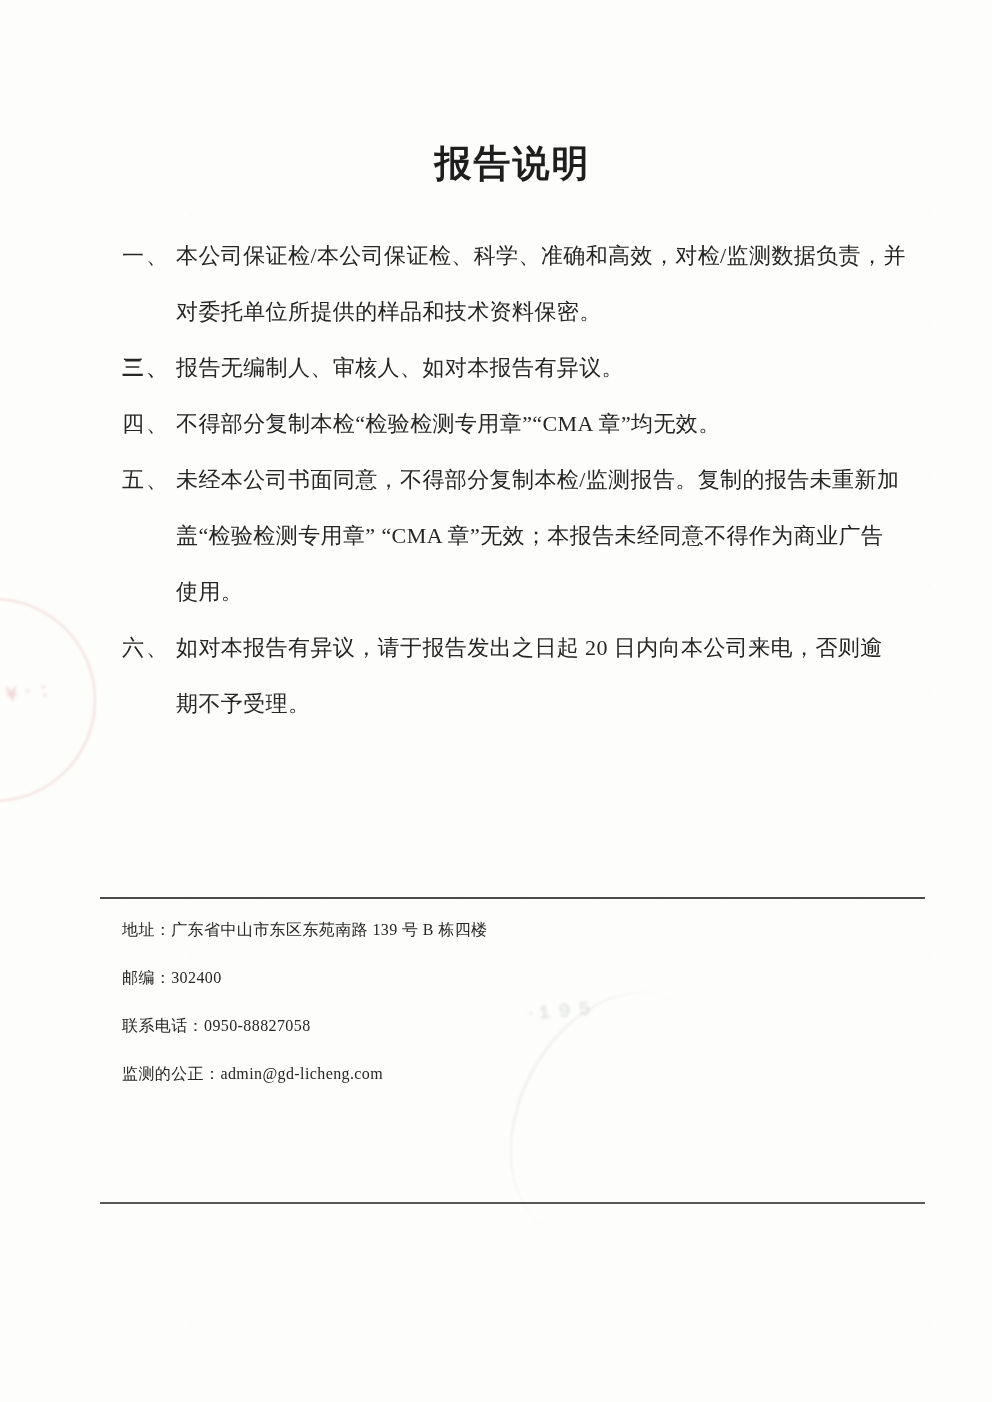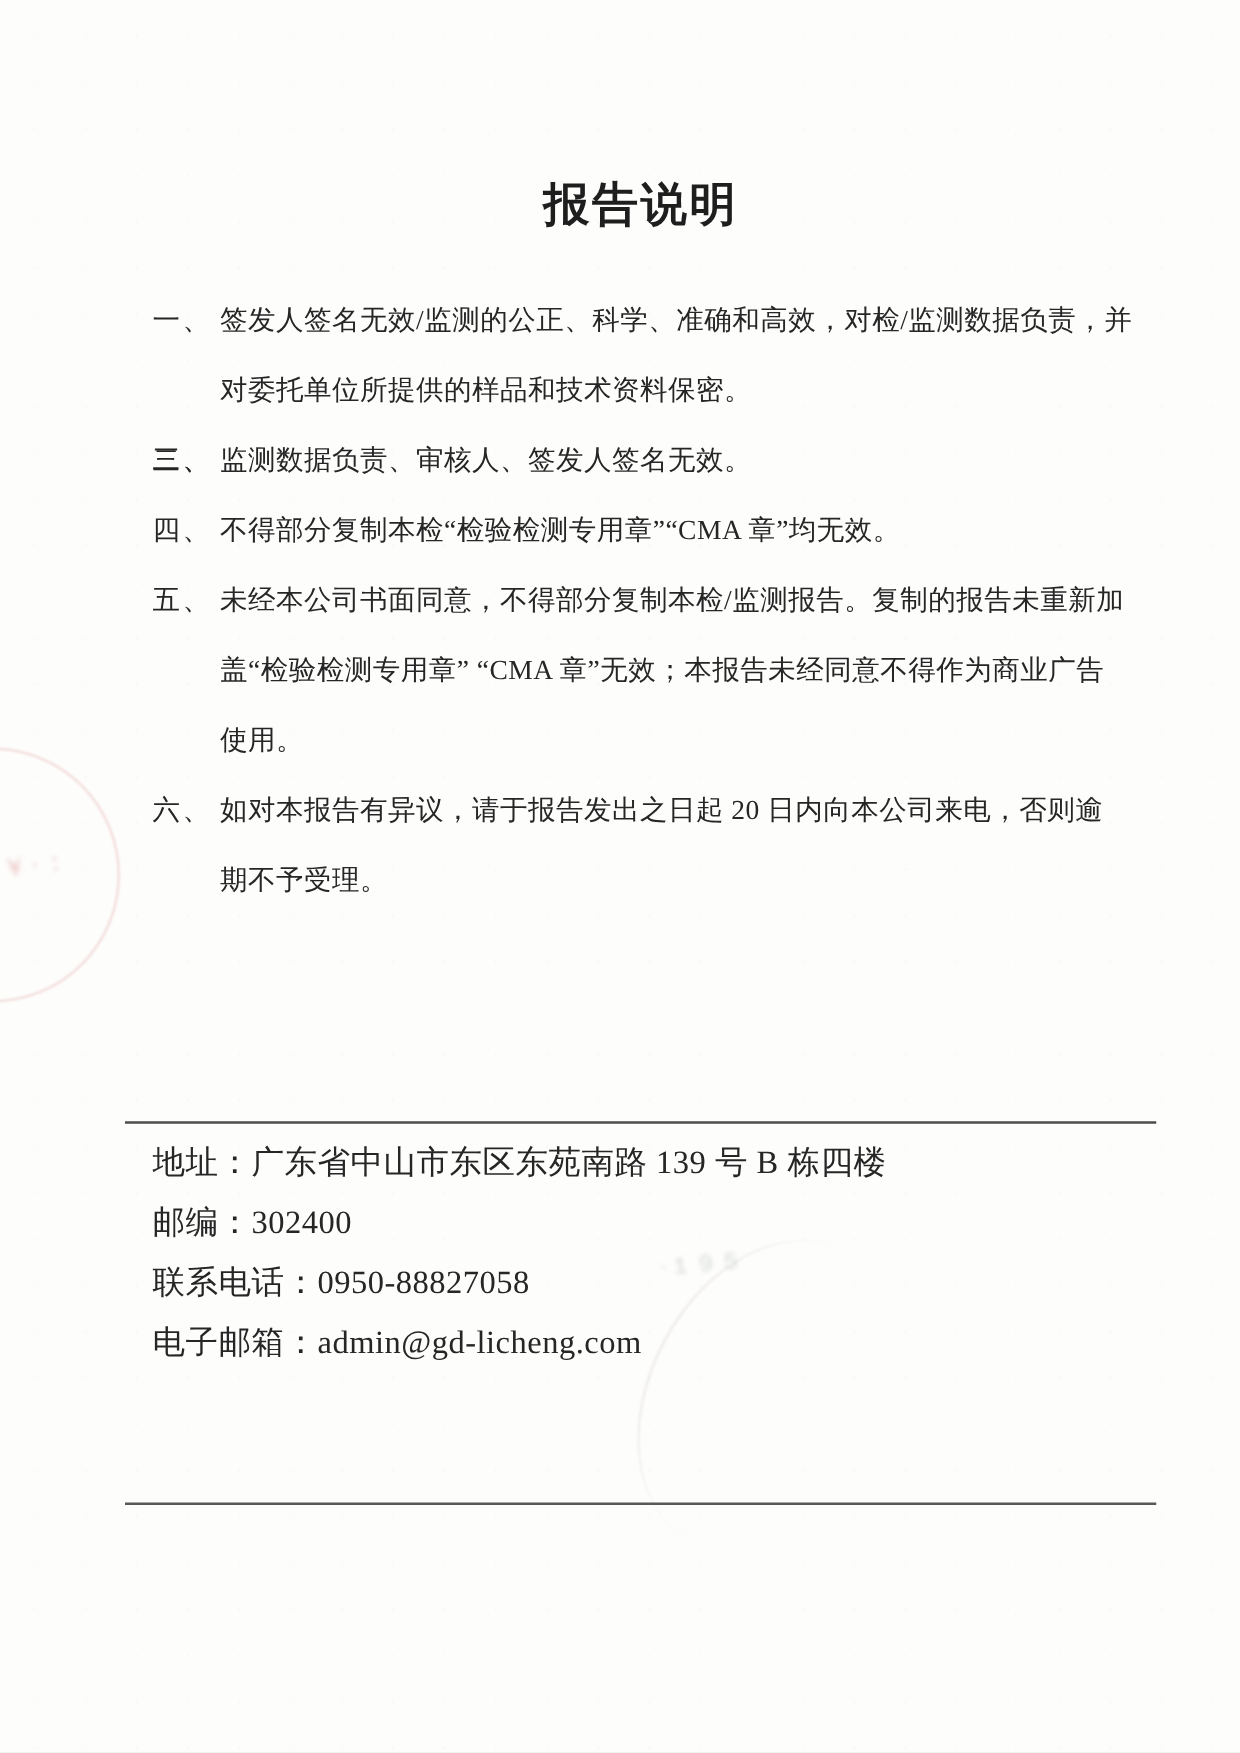--- a/index.html
+++ b/index.html
@@ -76,21 +76,21 @@
   .divider-bottom { top: 1202px; background: #585858; }
   .footer {
     position: absolute;
     top: 906px;
     left: 0;
     width: 100%;
     padding-left: 22px;
     box-sizing: border-box;
   }
   .footer-line {
-    font-size: 26px;
+    font-size: 16px;
     line-height: 48px;
     letter-spacing: 0.4px;
     white-space: pre-wrap;
   }
   
   .stamp-fragment-left {
     position: absolute;
     left: -108px;
     top: 598px;
     width: 200px;
@@ -149,31 +149,31 @@
   <div class="bleedthrough-arc"></div>
 
   <div class="content">
 
     <div class="report-title">报告说明</div>
 
     <div class="items">
 
       <div class="item">
         <span class="item-num">一、</span>
-        <span class="item-text">签发人签名无效/监测的公正、科学、准确和高效，对检/监测数据负责，并
+        <span class="item-text">本公司保证检/本公司保证检、科学、准确和高效，对检/监测数据负责，并
 对委托单位所提供的样品和技术资料保密。</span>
       </div>
 
       <div class="item">
         <span class="item-num">二、</span>
       </div>
 
       <div class="item">
         <span class="item-num">三、</span>
-        <span class="item-text">监测数据负责、审核人、签发人签名无效。</span>
+        <span class="item-text">报告无编制人、审核人、如对本报告有异议。</span>
       </div>
 
       <div class="item">
         <span class="item-num">四、</span>
         <span class="item-text">不得部分复制本检“检验检测专用章”“CMA 章”均无效。</span>
       </div>
 
       <div class="item">
         <span class="item-num">五、</span>
         <span class="item-text">未经本公司书面同意，不得部分复制本检/监测报告。复制的报告未重新加
@@ -188,19 +188,19 @@
       </div>
 
     </div>
 
     <div class="divider divider-top"></div>
 
     <div class="footer">
       <div class="footer-line">地址：广东省中山市东区东苑南路 139 号 B 栋四楼</div>
       <div class="footer-line">邮编：302400</div>
       <div class="footer-line">联系电话：0950-88827058</div>
-      <div class="footer-line">电子邮箱：admin@gd-licheng.com</div>
+      <div class="footer-line">监测的公正：admin@gd-licheng.com</div>
     </div>
 
     <div class="divider divider-bottom"></div>
 
   </div>
 </div>
 
 </body></html>

